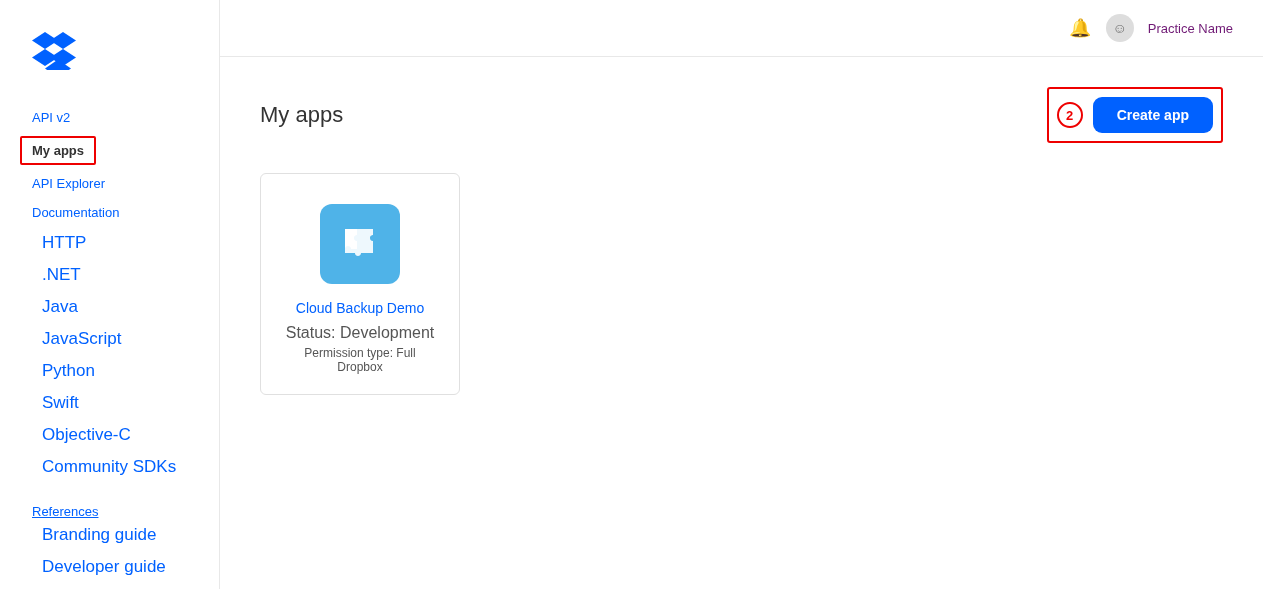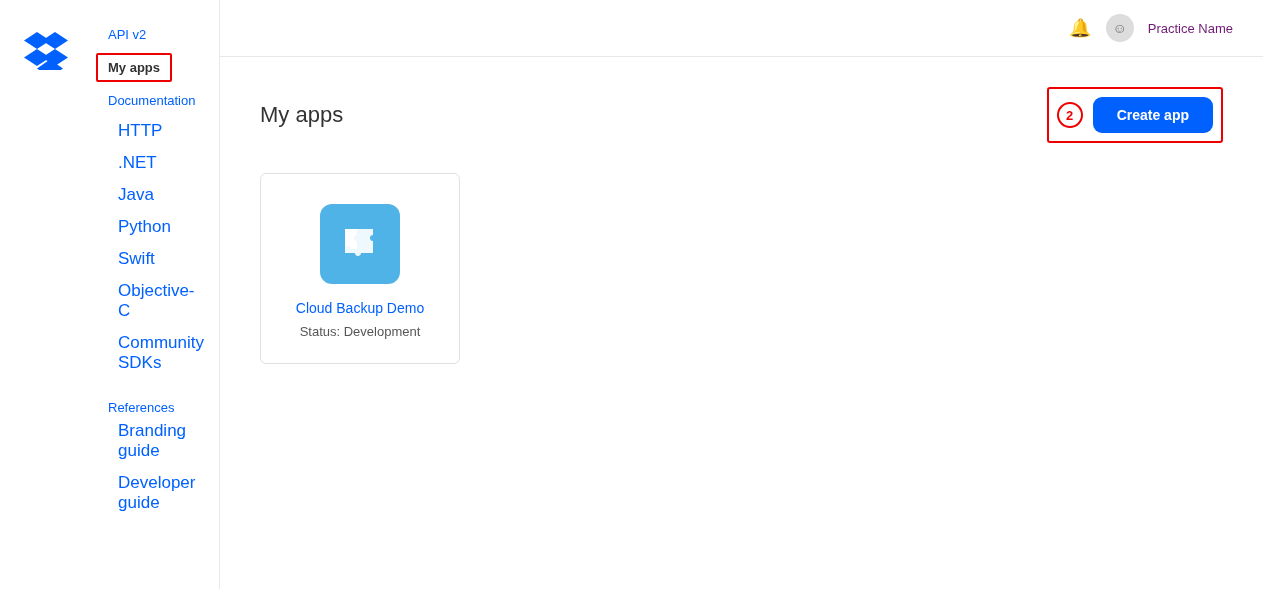--- a/index.html
+++ b/index.html
@@ -1,26 +1,26 @@
 <!DOCTYPE html>
 <html><head>
   <meta charset="utf-8">
   <style>
     * { box-sizing: border-box; margin: 0; padding: 0; }
     body { font-family: -apple-system, BlinkMacSystemFont, 'Segoe UI', Arial, sans-serif; background: #fff; color: #333; font-size: 14px; }
 
     .layout { display: flex; height: 100vh; }
 
     
-    .sidebar { width: 220px; min-width: 220px; padding: 20px 4px; border-right: 1px solid #e8e8e8; display: flex; }
+    .sidebar { width: 220px; min-width: 220px; padding: 20px 12px; border-right: 1px solid #e8e8e8; display: flex; flex-direction: column; }
     .sidebar-logo { padding: 10px 20px 30px 20px; }
     .sidebar-nav { display: flex; flex-direction: column; }
     .nav-item { padding: 7px 20px; color: #0061ff; font-size: 13px; cursor: pointer; text-decoration: none; display: block; }
     .nav-item.active { font-weight: 600; color: #333; border: 2px solid #e00; padding: 5px 18px; margin: 0 8px; border-radius: 2px; }
-    .nav-section-label { padding: 14px 20px 4px 20px; color: #0061ff; font-size: 13px; cursor: pointer; }
+    .nav-section-label { padding: 14px 20px 4px 20px; color: #0061ff; font-size: 13px; cursor: pointer; text-decoration: underline; }
     .nav-subitem { padding: 6px 20px 6px 30px; color: #0061ff; font-size: 17px; cursor: pointer; display: block; }
 
     
     .main { flex: 1; display: flex; flex-direction: column; }
 
     
     .header { display: flex; align-items: center; justify-content: flex-end; padding: 14px 30px; border-bottom: 1px solid #e8e8e8; gap: 14px; }
     .header-bell { font-size: 18px; color: #555; cursor: pointer; }
     .header-avatar { width: 28px; height: 28px; border-radius: 50%; background: #ddd; display: flex; align-items: center; justify-content: center; font-size: 14px; color: #666; cursor: pointer; }
     .header-username { color: #701a75; font-size: 13px; cursor: pointer; }
@@ -32,21 +32,21 @@
 
     .create-app-wrapper { border: 2px solid #e00; padding: 8px; border-radius: 3px; display: flex; align-items: center; gap: 10px; }
     .step-badge { width: 26px; height: 26px; border-radius: 50%; border: 2px solid #e00; display: flex; align-items: center; justify-content: center; color: #e00; font-weight: 700; font-size: 13px; }
     .create-app-btn { background: #0061ff; color: #fff; border: none; padding: 10px 24px; border-radius: 9px; font-size: 14px; font-weight: 600; cursor: pointer; }
 
     
     .apps-grid { display: flex; flex-wrap: wrap; gap: 20px; }
     .app-card { width: 200px; border: 1px solid #e0e0e0; border-radius: 6px; padding: 30px 20px 20px 20px; display: flex; flex-direction: column; align-items: center; cursor: pointer; }
     .app-icon-wrap { width: 80px; height: 80px; background: #4fb3e8; border-radius: 12px; display: flex; align-items: center; justify-content: center; margin-bottom: 16px; }
     .app-name { color: #0061ff; font-size: 14px; font-weight: 500; margin-bottom: 8px; text-align: right; }
-    .app-status { color: #555; font-size: 13px; margin-bottom: 4px; text-align: left; }
+    .app-status { color: #555; font-size: 16px; margin-bottom: 4px; text-align: left; }
     .app-permission { color: #555; font-size: 12px; text-align: center; }
 
     
     .my-apps-wrapper { position: relative; display: inline-block; }
   </style>
 </head>
 <body>
 
 <div class="layout">
 
@@ -63,24 +63,26 @@
     </div>
 
     <nav class="sidebar-nav">
       <a class="nav-item">API v2</a>
 
       <div class="my-apps-wrapper" style="padding: 2px 8px; margin: 2px 0;">
         
         <a class="nav-item active" style="margin:0; padding: 5px 10px; display:inline-block;">My apps</a>
       </div>
 
+      <a class="nav-item">API Explorer</a>
       <a class="nav-item">Documentation</a>
       <a class="nav-subitem">HTTP</a>
       <a class="nav-subitem">.NET</a>
       <a class="nav-subitem">Java</a>
+      <a class="nav-subitem">JavaScript</a>
       <a class="nav-subitem">Python</a>
       <a class="nav-subitem">Swift</a>
       <a class="nav-subitem">Objective-C</a>
       <a class="nav-subitem">Community SDKs</a>
 
       <div style="margin-top: 20px;">
         <a class="nav-section-label">References</a>
         <a class="nav-subitem">Branding guide</a>
         <a class="nav-subitem">Developer guide</a>
       </div>
@@ -112,17 +114,20 @@
             <svg width="50" height="50" viewBox="0 0 50 50" fill="none" xmlns="http://www.w3.org/2000/svg">
               <path d="M10 10 H22 V16 C22 16 19 16 19 19 C19 22 22 22 22 22 V30 H16 C16 30 16 27 13 27 C10 27 10 30 10 30 V10 Z" fill="white"></path>
               <path d="M22 10 H38 V22 C38 22 35 22 35 19 C35 16 38 16 38 16 V10" fill="none"></path>
               <path d="M22 10 H38 V16 C38 16 35 16 35 19 C35 22 38 22 38 22 V34 H26 C26 34 26 37 23 37 C20 37 20 34 20 34 H10 V22 C10 22 13 22 13 19 C13 16 10 16 10 16 V10 H22Z" fill="white" opacity="0.9"></path>
             </svg>
           </div>
           <div class="app-name">Cloud Backup Demo</div>
           <div class="app-status">
             <span>Status:</span> <span>Development</span>
           </div>
+          <div class="app-permission">
+            <span>Permission type:</span> <span>Full Dropbox</span>
+          </div>
         </div>
       </div>
     </div>
   </div>
 </div>
 
 </body></html>

